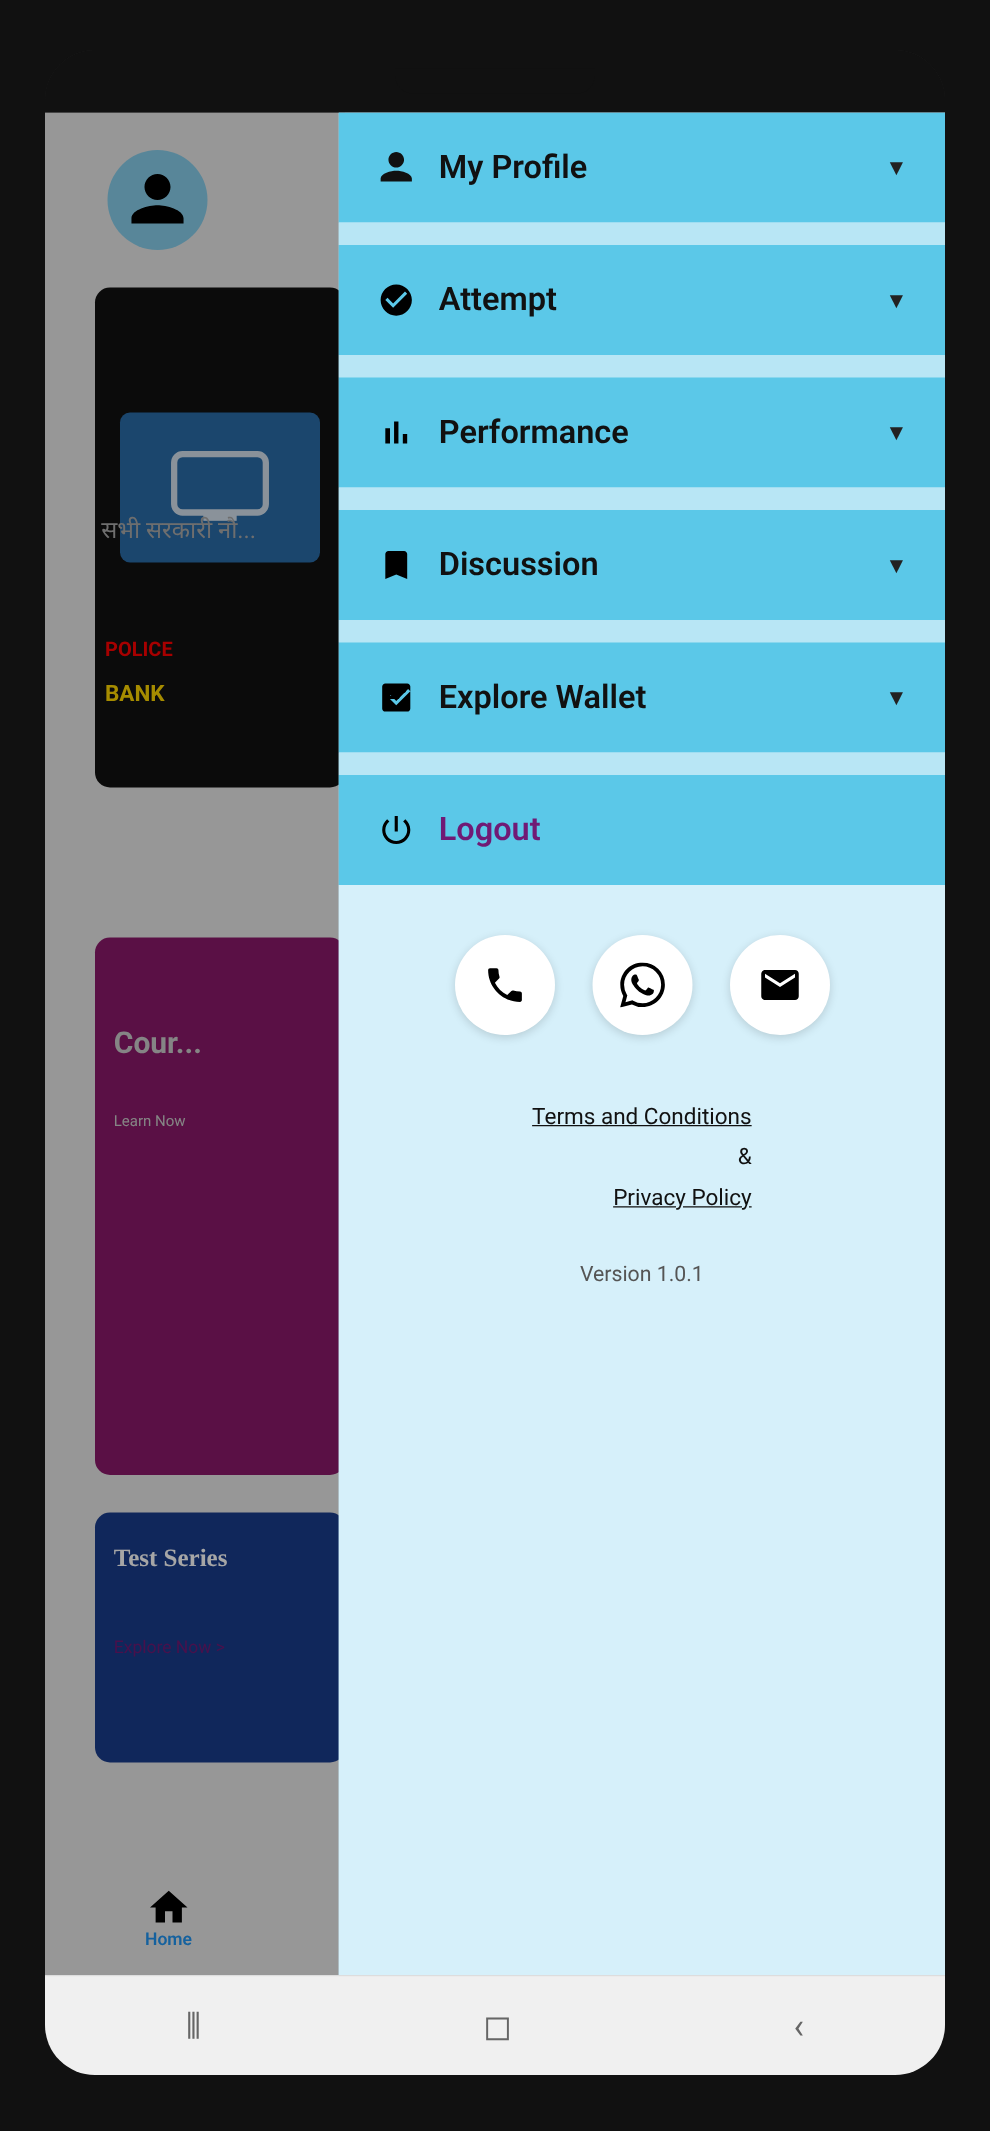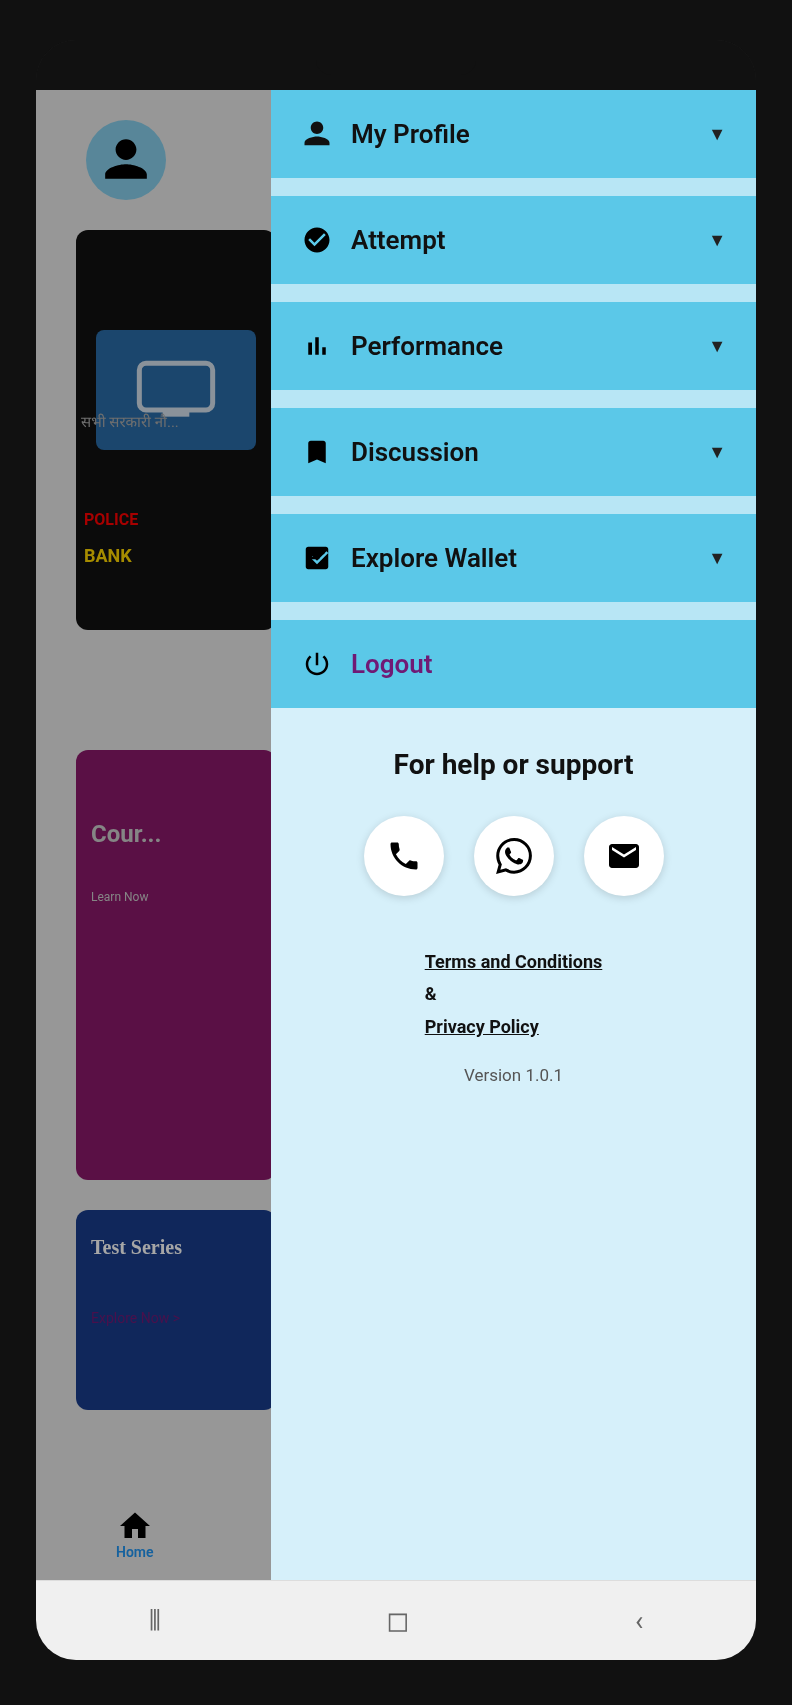--- a/index.html
+++ b/index.html
@@ -311,23 +311,22 @@
       background: #fff;
       display: flex;
       align-items: center;
       justify-content: center;
       box-shadow: 0 2px 8px rgba(0,0,0,0.15);
       cursor: pointer;
       font-size: 32px;
     }
 
     .terms-section {
-      text-align: left;
-      margin-bottom: 7px;
-      font-weight: bold;
+      text-align: right;
+      margin-bottom: 20px;
     }
 
     .terms-link {
       font-size: 18px;
       color: #111;
       text-decoration: underline;
       display: block;
       line-height: 1.8;
       cursor: pointer;
     }
@@ -383,21 +382,21 @@
       <div class="bg-card-1">
 
         <div style="position:absolute;top:100px;left:20px;width:160px;height:120px;background:#2a6ca8;border-radius:8px;display:flex;align-items:center;justify-content:center;">
           <svg width="80" height="60" viewBox="0 0 24 18" fill="#fff" opacity="0.8">
             <rect x="1" y="1" width="22" height="14" rx="2" fill="none" stroke="#fff" stroke-width="1.5"></rect>
             <rect x="8" y="15" width="8" height="2" fill="#fff"></rect>
           </svg>
         </div>
       </div>
       <div class="bg-card-content">
-        <span style="color:#aaa;font-size:15px;">सभी सरकारी नौ...</span>
+        <span style="color:#aaa;font-size:19px;">सभी सरकारी नौ...</span>
       </div>
       <div class="bg-police-text">POLICE</div>
       <div class="bg-bank-text">BANK</div>
 
       <div class="bg-card-2"></div>
       <div class="bg-course-text">Cour...</div>
       <div class="bg-learn-text">Learn Now</div>
 
       <div class="bg-card-3"></div>
       <div class="bg-test-text">
@@ -492,21 +491,20 @@
       <div class="logout-item">
         <div class="icon-logout">
           <svg width="30" height="30" viewBox="0 0 24 24" fill="#111">
             <path d="M13 3h-2v10h2V3zm4.83 2.17l-1.42 1.42C17.99 7.86 19 9.81 19 12c0 3.87-3.13 7-7 7s-7-3.13-7-7c0-2.19 1.01-4.14 2.58-5.42L6.17 5.17C4.23 6.82 3 9.26 3 12c0 4.97 4.03 9 9 9s9-4.03 9-9c0-2.74-1.23-5.18-3.17-6.83z"></path>
           </svg>
         </div>
         <span class="logout-label">Logout</span>
       </div>
 
       <div class="support-section">
-        <div class="support-title">For help or support</div>
 
         <div class="support-icons">
           <div class="support-icon-btn">
             <svg width="36" height="36" viewBox="0 0 24 24" fill="#111">
               <path d="M6.62 10.79c1.44 2.83 3.76 5.14 6.59 6.59l2.2-2.2c.27-.27.67-.36 1.02-.24 1.12.37 2.33.57 3.57.57.55 0 1 .45 1 1V20c0 .55-.45 1-1 1-9.39 0-17-7.61-17-17 0-.55.45-1 1-1h3.5c.55 0 1 .45 1 1 0 1.25.2 2.45.57 3.57.11.35.03.74-.25 1.02l-2.2 2.2z"></path>
             </svg>
           </div>
           <div class="support-icon-btn">
             <svg width="36" height="36" viewBox="0 0 24 24" fill="#25D366">
               <path d="M17.472 14.382c-.297-.149-1.758-.867-2.03-.967-.273-.099-.471-.148-.67.15-.197.297-.767.966-.94 1.164-.173.199-.347.223-.644.075-.297-.15-1.255-.463-2.39-1.475-.883-.788-1.48-1.761-1.653-2.059-.173-.297-.018-.458.13-.606.134-.133.298-.347.446-.52.149-.174.198-.298.298-.497.099-.198.05-.371-.025-.52-.075-.149-.669-1.612-.916-2.207-.242-.579-.487-.5-.669-.51-.173-.008-.371-.01-.57-.01-.198 0-.52.074-.792.372-.272.297-1.04 1.016-1.04 2.479 0 1.462 1.065 2.875 1.213 3.074.149.198 2.096 3.2 5.077 4.487.709.306 1.262.489 1.694.625.712.227 1.36.195 1.871.118.571-.085 1.758-.719 2.006-1.413.248-.694.248-1.289.173-1.413-.074-.124-.272-.198-.57-.347m-5.421 7.403h-.004a9.87 9.87 0 01-5.031-1.378l-.361-.214-3.741.982.998-3.648-.235-.374a9.86 9.86 0 01-1.51-5.26c.001-5.45 4.436-9.884 9.888-9.884 2.64 0 5.122 1.03 6.988 2.898a9.825 9.825 0 012.893 6.994c-.003 5.45-4.437 9.884-9.885 9.884m8.413-18.297A11.815 11.815 0 0012.05 0C5.495 0 .16 5.335.157 11.892c0 2.096.547 4.142 1.588 5.945L.057 24l6.305-1.654a11.882 11.882 0 005.683 1.448h.005c6.554 0 11.89-5.335 11.893-11.893a11.821 11.821 0 00-3.48-8.413z"></path>

